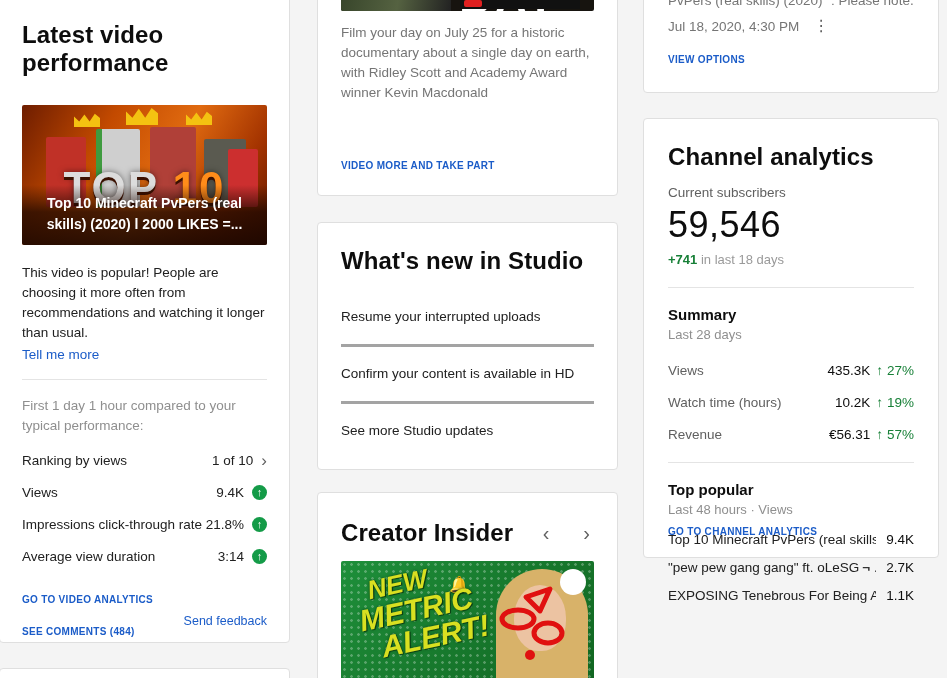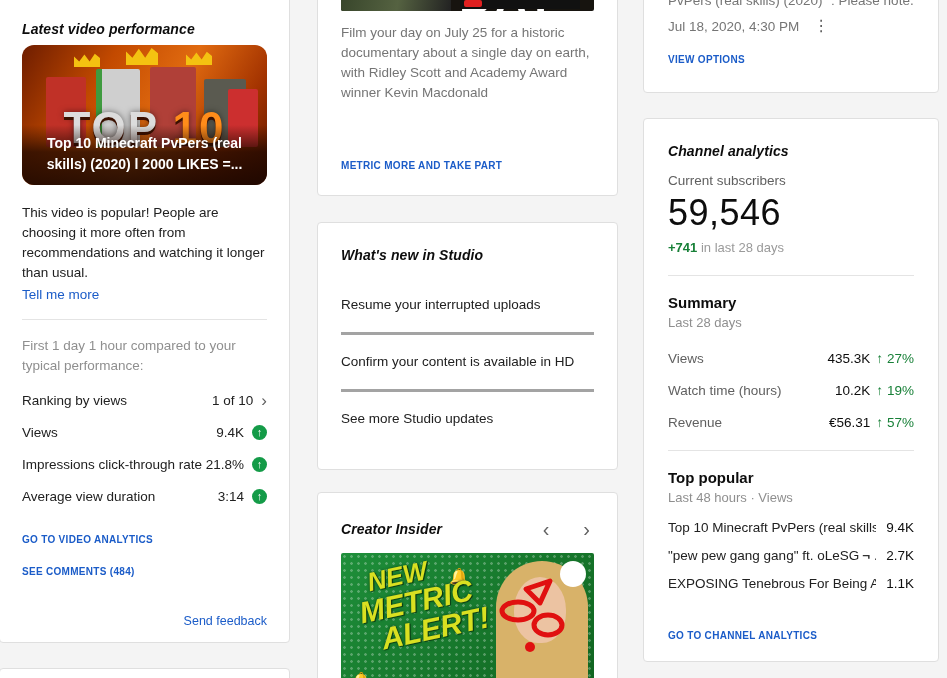--- a/index.html
+++ b/index.html
@@ -2,28 +2,28 @@
 <html><head>
 <meta charset="utf-8">
 <style>
   * { margin:0; padding:0; box-sizing:border-box; }
   html,body { width:947px; height:678px; }
   body { font-family:"Liberation Sans","DejaVu Sans",sans-serif; background:#f4f4f4; }
   .canvas { position:relative; width:947px; height:678px; overflow:hidden; background:#f4f4f4; }
 
   .card { position:absolute; background:#fff; border:1px solid #dfdfdf; border-radius:4px; }
 
-  .card-title { font-size:14px; font-weight:700; color:#0d0d0d; letter-spacing:.1px;font-style:italic; }
+  .card-title { font-size:24px; font-weight:700; color:#0d0d0d; letter-spacing:.1px; }
   .link { color:#1b5cc8; cursor:pointer; text-decoration:none; }
   .cta-link { display:block; font-size:10px; font-weight:700; letter-spacing:.3px; color:#1b5cc8; cursor:pointer; }
   .divider { border:none; border-top:1px solid #e4e4e4; }
 
   
   .card-latest { left:-1px; top:-4px; width:291px; height:647px; padding:24px 22px; }
-  .thumb-latest { position:relative; margin-top:8px; width:100%; height:140px; overflow:hidden; border-radius:12px;
+  .thumb-latest { position:relative; margin-top:28px; width:100%; height:140px; overflow:hidden; border-radius:2px;
      background:linear-gradient(120deg,#6e1d00 0%,#c34a00 30%,#e06a10 55%,#a33300 80%,#5e1600 100%); }
   .char { position:absolute; border-radius:2px; }
   .crown { position:absolute; width:26px; height:14px; background:#f4c211; clip-path:polygon(0 100%,0 25%,20% 60%,40% 10%,60% 60%,80% 5%,100% 35%,100% 100%); }
   .bigtop { position:absolute; left:0; right:0; top:58px; text-align:center; font-size:44px; font-weight:800; letter-spacing:2px;
      color:#dcdcdc; text-shadow:0 3px 0 #3a1000, 0 0 6px rgba(0,0,0,.5); }
   .bigtop .orange { color:#ff8c1a; }
   .thumb-caption { position:absolute; left:0; right:0; bottom:0; padding:8px 10px 10px; text-align:center;
      background:linear-gradient(180deg, rgba(30,8,0,0) 0%, rgba(30,8,0,.78) 45%, rgba(25,6,0,.9) 100%);
      color:#fff; font-size:14px; font-weight:700; line-height:21px; }
   .popular-text { margin-top:18px; font-size:13.5px; line-height:20px; color:#212121; }
@@ -81,21 +81,21 @@
   .bell { position:absolute; font-size:16px; color:#f7efc8; text-shadow:0 1px 1px #0c3f15; }
 
   
   .card-note { left:643px; top:-40px; width:296px; height:133px; padding:0 24px; }
   .note-line { margin-top:32px; font-size:13.5px; color:#757575; white-space:nowrap; overflow:hidden; }
   .note-date-row { display:flex; align-items:center; margin-top:10px; }
   .note-date { font-size:13.5px; color:#757575; }
   .kebab { margin-left:14px; color:#606060; font-size:16px; letter-spacing:0; cursor:pointer; line-height:1; }
   .note-link { margin-top:20px; }
 
-  .card-analytics { left:643px; top:118px; width:296px; height:544px; padding:24px; }
+  .card-analytics { left:643px; top:118px; width:296px; height:440px; padding:24px; }
   .subs-label { margin-top:14px; font-size:13.5px; color:#606060; }
   .subs-value { margin-top:4px; font-size:36px; font-weight:400; color:#0d0d0d; letter-spacing:.5px; }
   .subs-delta { margin-top:6px; font-size:13px; color:#9a9a9a; }
   .subs-delta .green { color:#188038; font-weight:700; }
   .card-analytics .divider { margin-top:20px; }
   .sec-title { margin-top:18px; font-size:15px; font-weight:700; color:#0d0d0d; }
   .sec-sub { margin-top:4px; font-size:13px; color:#8f8f8f; }
   .sum-rows { margin-top:12px; }
   .sum-row { display:flex; align-items:center; height:32px; font-size:13.5px; }
   .sum-label { flex:1; color:#606060; }
@@ -174,21 +174,21 @@
 
   <div class="card card-left-next"></div>
 
   <div class="card card-promo">
     <div class="promo-thumb">
       <span class="scene"></span>
       <span class="day">DAY</span>
       <span class="promo-badge"></span>
     </div>
     <div class="promo-desc">Film your day on July 25 for a historic documentary about a single day on earth, with Ridley Scott and Academy Award winner Kevin Macdonald</div>
-    <a class="cta-link promo-link">METRIC MORE AND TAKE PART</a>
+    <a class="cta-link promo-link">VIDEO MORE AND TAKE PART</a>
   </div>
 
   <div class="card card-whatsnew">
     <div class="card-title">What's new in Studio</div>
     <div class="wn-list">
       <div class="wn-item">Resume your interrupted uploads</div>
       <div class="wn-item">Confirm your content is available in HD</div>
       <div class="wn-item">See more Studio updates</div>
     </div>
   </div>
@@ -228,21 +228,21 @@
       <span class="kebab">⋮</span>
     </div>
     <a class="cta-link note-link">VIEW OPTIONS</a>
   </div>
 
   <div class="card card-analytics">
     <div class="card-title">Channel analytics</div>
     <div class="subs-label">Current subscribers</div>
     <div class="subs-value">59,546</div>
     <div class="subs-delta">
-      <span class="green">+741</span><span> in last 28 days</span>
+      <span class="green">+741</span><span> in last 18 days</span>
     </div>
 
     <hr class="divider">
 
     <div class="sec-title">Summary</div>
     <div class="sec-sub">Last 28 days</div>
 
     <div class="sum-rows">
       <div class="sum-row">
         <span class="sum-label">Views</span>

